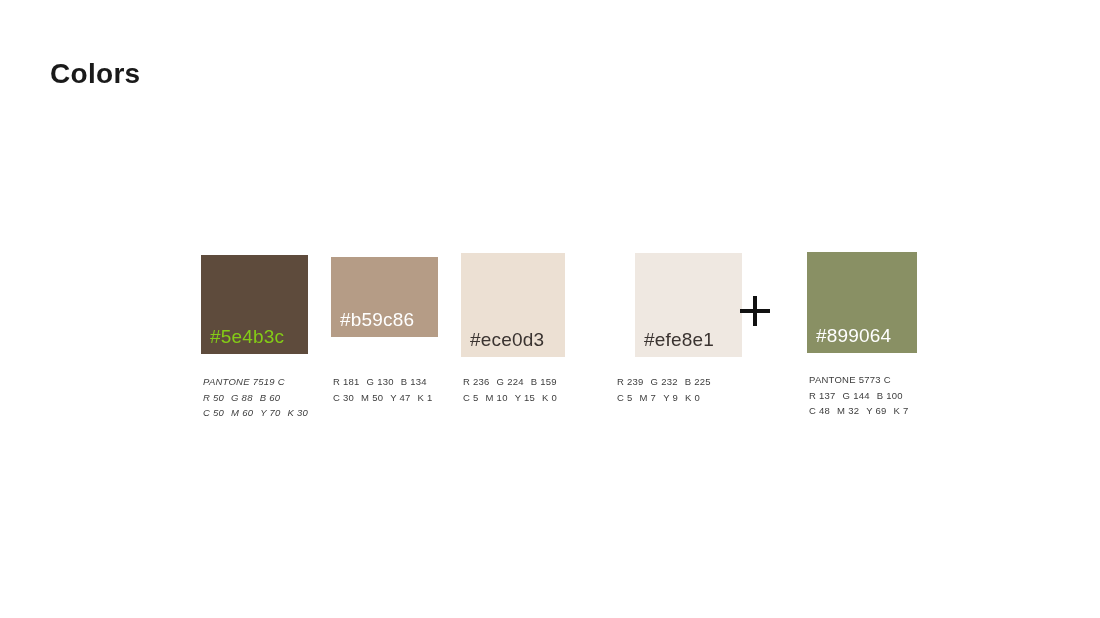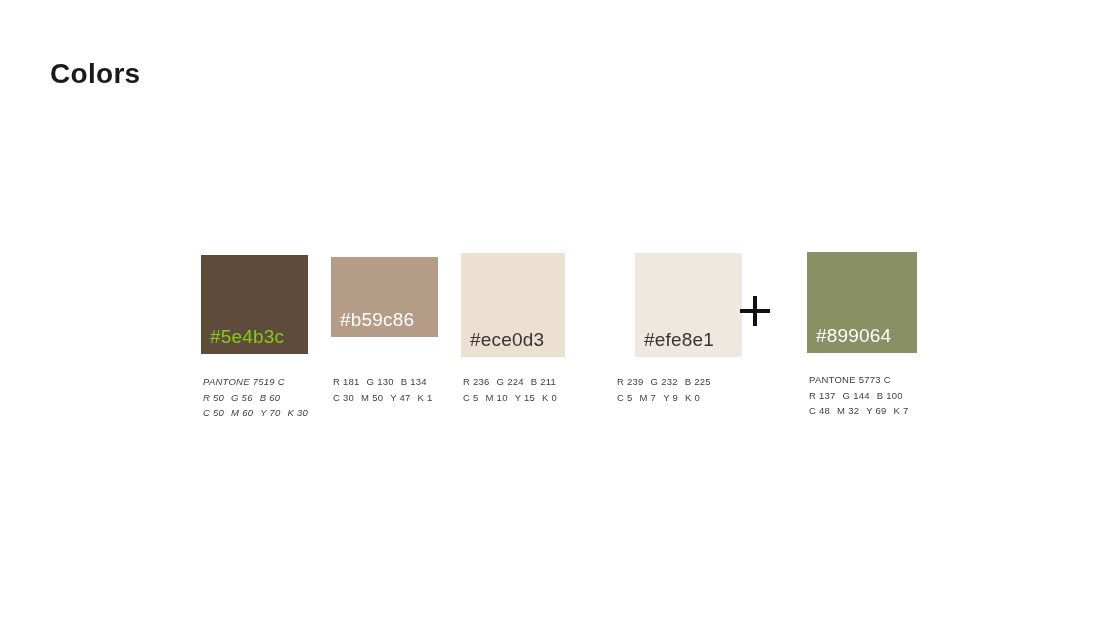--- a/index.html
+++ b/index.html
@@ -101,39 +101,39 @@
 
 <div id="page-title" style="color: rgb(26, 26, 26);">Colors</div>
 
 <div id="palette">
     <div class="swatch-group" style="left: 201px; top: 0px;">
       <div class="swatch" style="position: absolute; left: 0px; top: 255px; width: 107px; height: 99px; background: rgb(94, 75, 60);">
         <div class="swatch-hex" style="color: #84cc16;">#5e4b3c</div>
       </div>
       <div class="swatch-meta" style="top: 374px; font-style: italic;">
         <span class="meta-line">PANTONE 7519 C</span>
-        <span class="meta-line"><span>R 50</span><span class="gap"></span><span>G 56</span><span class="gap"></span><span>B 60</span></span>
+        <span class="meta-line"><span>R 50</span><span class="gap"></span><span>G 88</span><span class="gap"></span><span>B 60</span></span>
         <span class="meta-line"><span>C 50</span><span class="gap"></span><span>M 60</span><span class="gap"></span><span>Y 70</span><span class="gap"></span><span>K 30</span></span>
       </div>
     </div>
     <div class="swatch-group" style="left: 331px; top: 0px;">
       <div class="swatch" style="position: absolute; left: 0px; top: 257px; width: 107px; height: 80px; background: rgb(181, 156, 134); padding-left: 21px;">
         <div class="swatch-hex" style="color: rgb(255, 255, 255);">#b59c86</div>
       </div>
       <div class="swatch-meta" style="top: 374px;">
         <span class="meta-line"><span>R 181</span><span class="gap"></span><span>G 130</span><span class="gap"></span><span>B 134</span></span>
         <span class="meta-line"><span>C 30</span><span class="gap"></span><span>M 50</span><span class="gap"></span><span>Y 47</span><span class="gap"></span><span>K 1</span></span>
       </div>
     </div>
     <div class="swatch-group" style="left: 461px; top: 0px;">
       <div class="swatch" style="position: absolute; left: 0px; top: 253px; width: 104px; height: 104px; background: rgb(236, 224, 211);">
         <div class="swatch-hex" style="color: rgb(58, 51, 48);">#ece0d3</div>
       </div>
       <div class="swatch-meta" style="top: 374px;">
-        <span class="meta-line"><span>R 236</span><span class="gap"></span><span>G 224</span><span class="gap"></span><span>B 211</span></span>
+        <span class="meta-line"><span>R 236</span><span class="gap"></span><span>G 224</span><span class="gap"></span><span>B 159</span></span>
         <span class="meta-line"><span>C 5</span><span class="gap"></span><span>M 10</span><span class="gap"></span><span>Y 15</span><span class="gap"></span><span>K 0</span></span>
       </div>
     </div>
     <div class="swatch-group" style="left: 591px; top: 0px;">
       <div class="swatch" style="position: absolute; left: 0px; top: 253px; width: 107px; height: 104px; background: rgb(239, 232, 225); margin-left: 44px;">
         <div class="swatch-hex" style="color: rgb(58, 51, 48);">#efe8e1</div>
       </div>
       <div class="swatch-meta" style="top: 374px; margin-left: 24px;">
         <span class="meta-line"><span>R 239</span><span class="gap"></span><span>G 232</span><span class="gap"></span><span>B 225</span></span>
         <span class="meta-line"><span>C 5</span><span class="gap"></span><span>M 7</span><span class="gap"></span><span>Y 9</span><span class="gap"></span><span>K 0</span></span>

